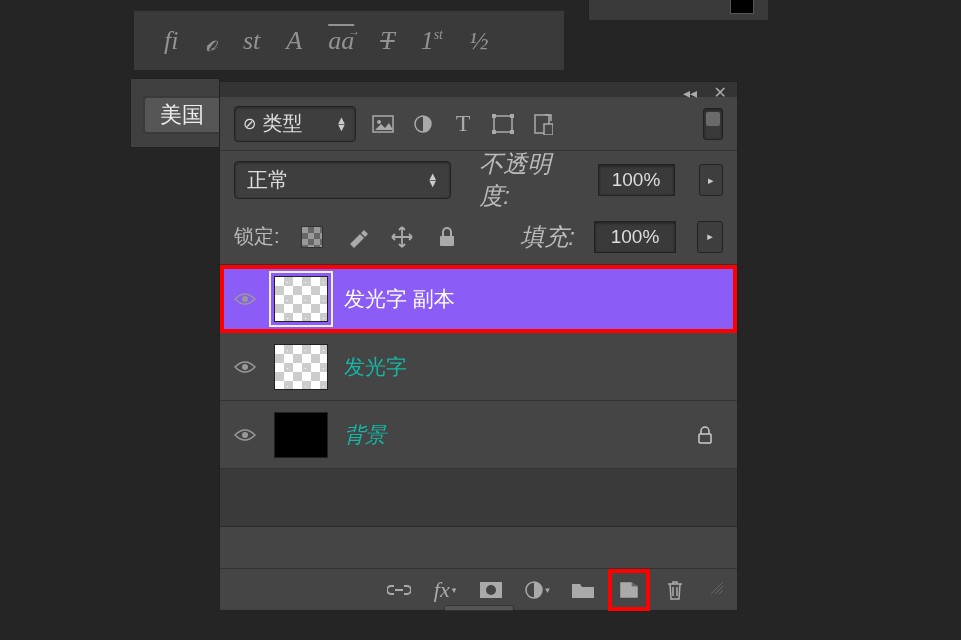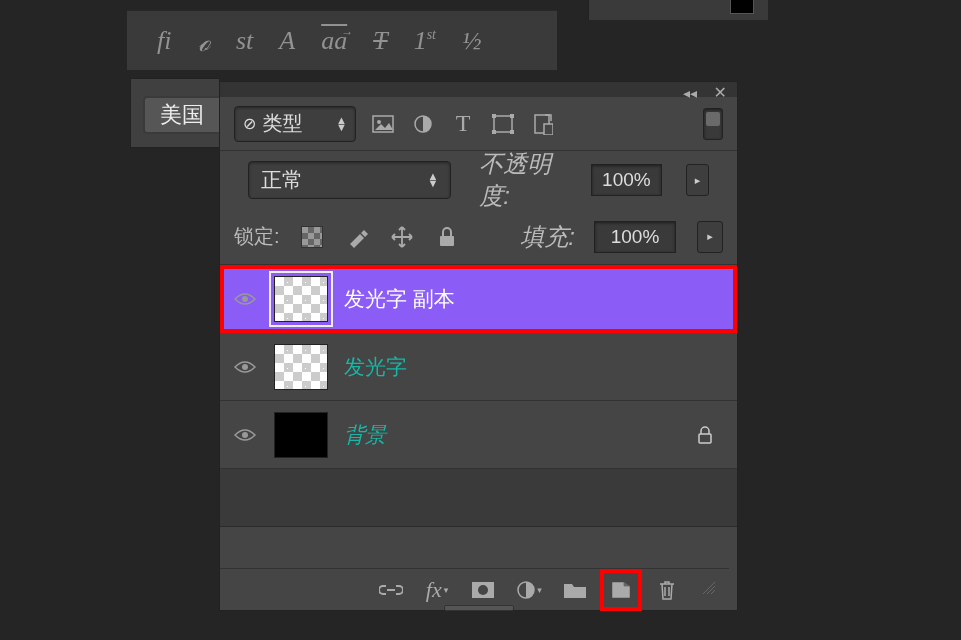--- a/index.html
+++ b/index.html
@@ -10,21 +10,21 @@
       font-family: "Microsoft YaHei", sans-serif;
       color: #bbbbbb;
       position: relative;
       overflow: hidden;
     }
     
     
     .top-toolbar {
       position: absolute;
       top: 10px;
-      left: 127px;
+      left: 134px;
       width: 430px;
       height: 60px;
       background: #3a3a3a;
       border-top: 1px solid #292929;
       display: flex;
       align-items: center;
       padding: 0 30px;
       gap: 26px;
     }
     .typo-icon {
@@ -216,21 +216,21 @@
       top: 3px; left: 2px;
       width: 14px; height: 14px;
       background: #6a6a6a;
       border-radius: 2px;
     }
     
     .blend-row {
       height: 58px;
       display: flex;
       align-items: center;
-      padding: 0 28px;
+      padding: 0 14px;
       gap: 22px;
     }
     .blend-dropdown {
       width: 230px;
       height: 38px;
       background: #3e3e3e;
       border: 1px solid #222;
       border-radius: 4px;
       display: flex;
       align-items: center;
@@ -375,21 +375,21 @@
     .layers-empty {
       height: 58px;
       background: #3a3a3a;
       border-bottom: 1px solid #2a2a2a;
     }
     
     .panel-footer {
       position: absolute;
       bottom: 0;
       left: 0;
-      right: 8px;
+      right: 0;
       height: 42px;
       background: #454545;
       border-top: 1px solid #333;
       display: flex;
       align-items: center;
       justify-content: flex-end;
       padding: 0 10px;
       gap: 18px;
     }
     .footer-icon {

